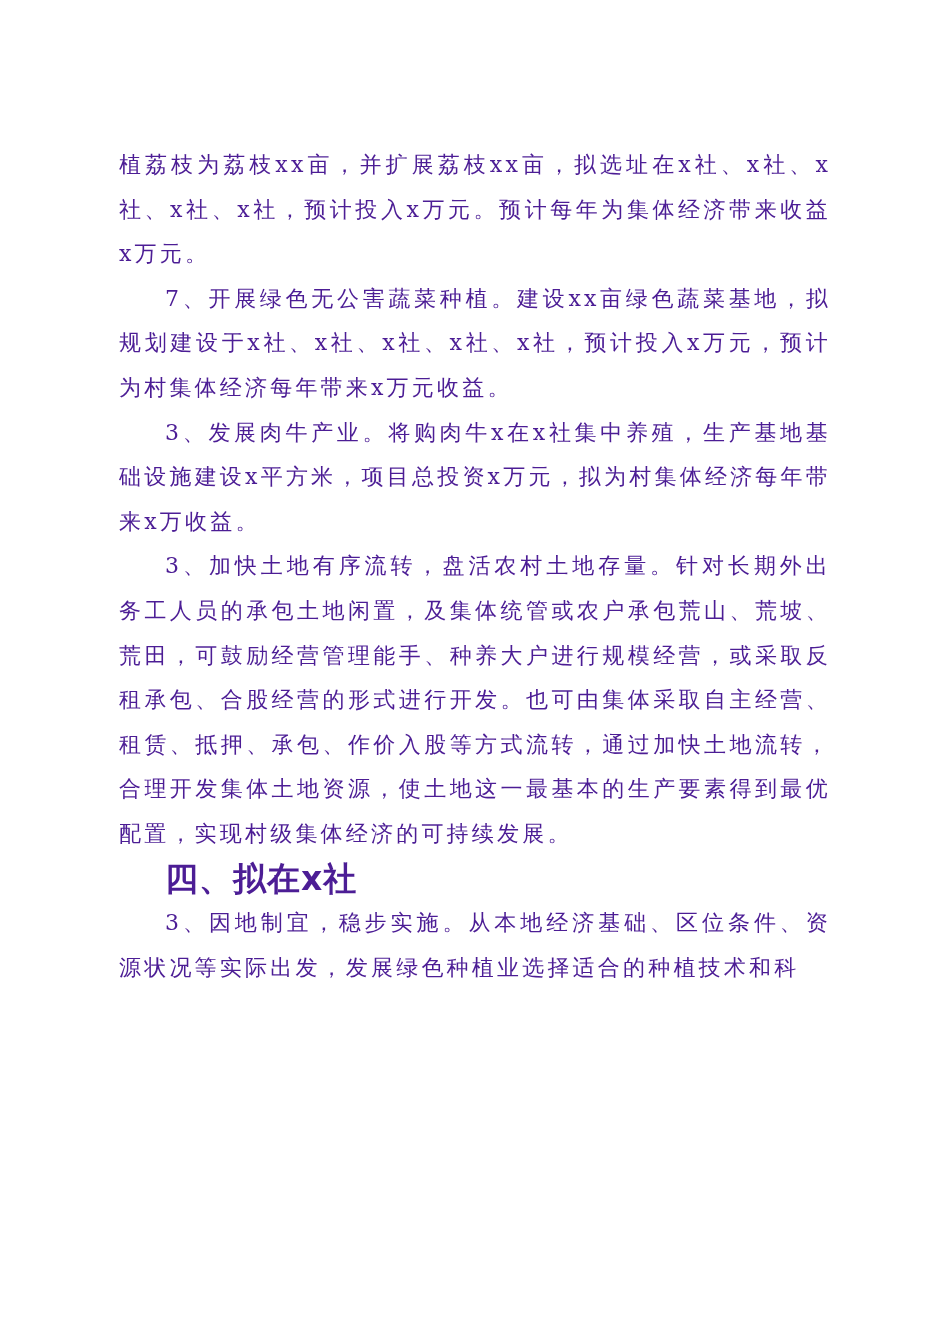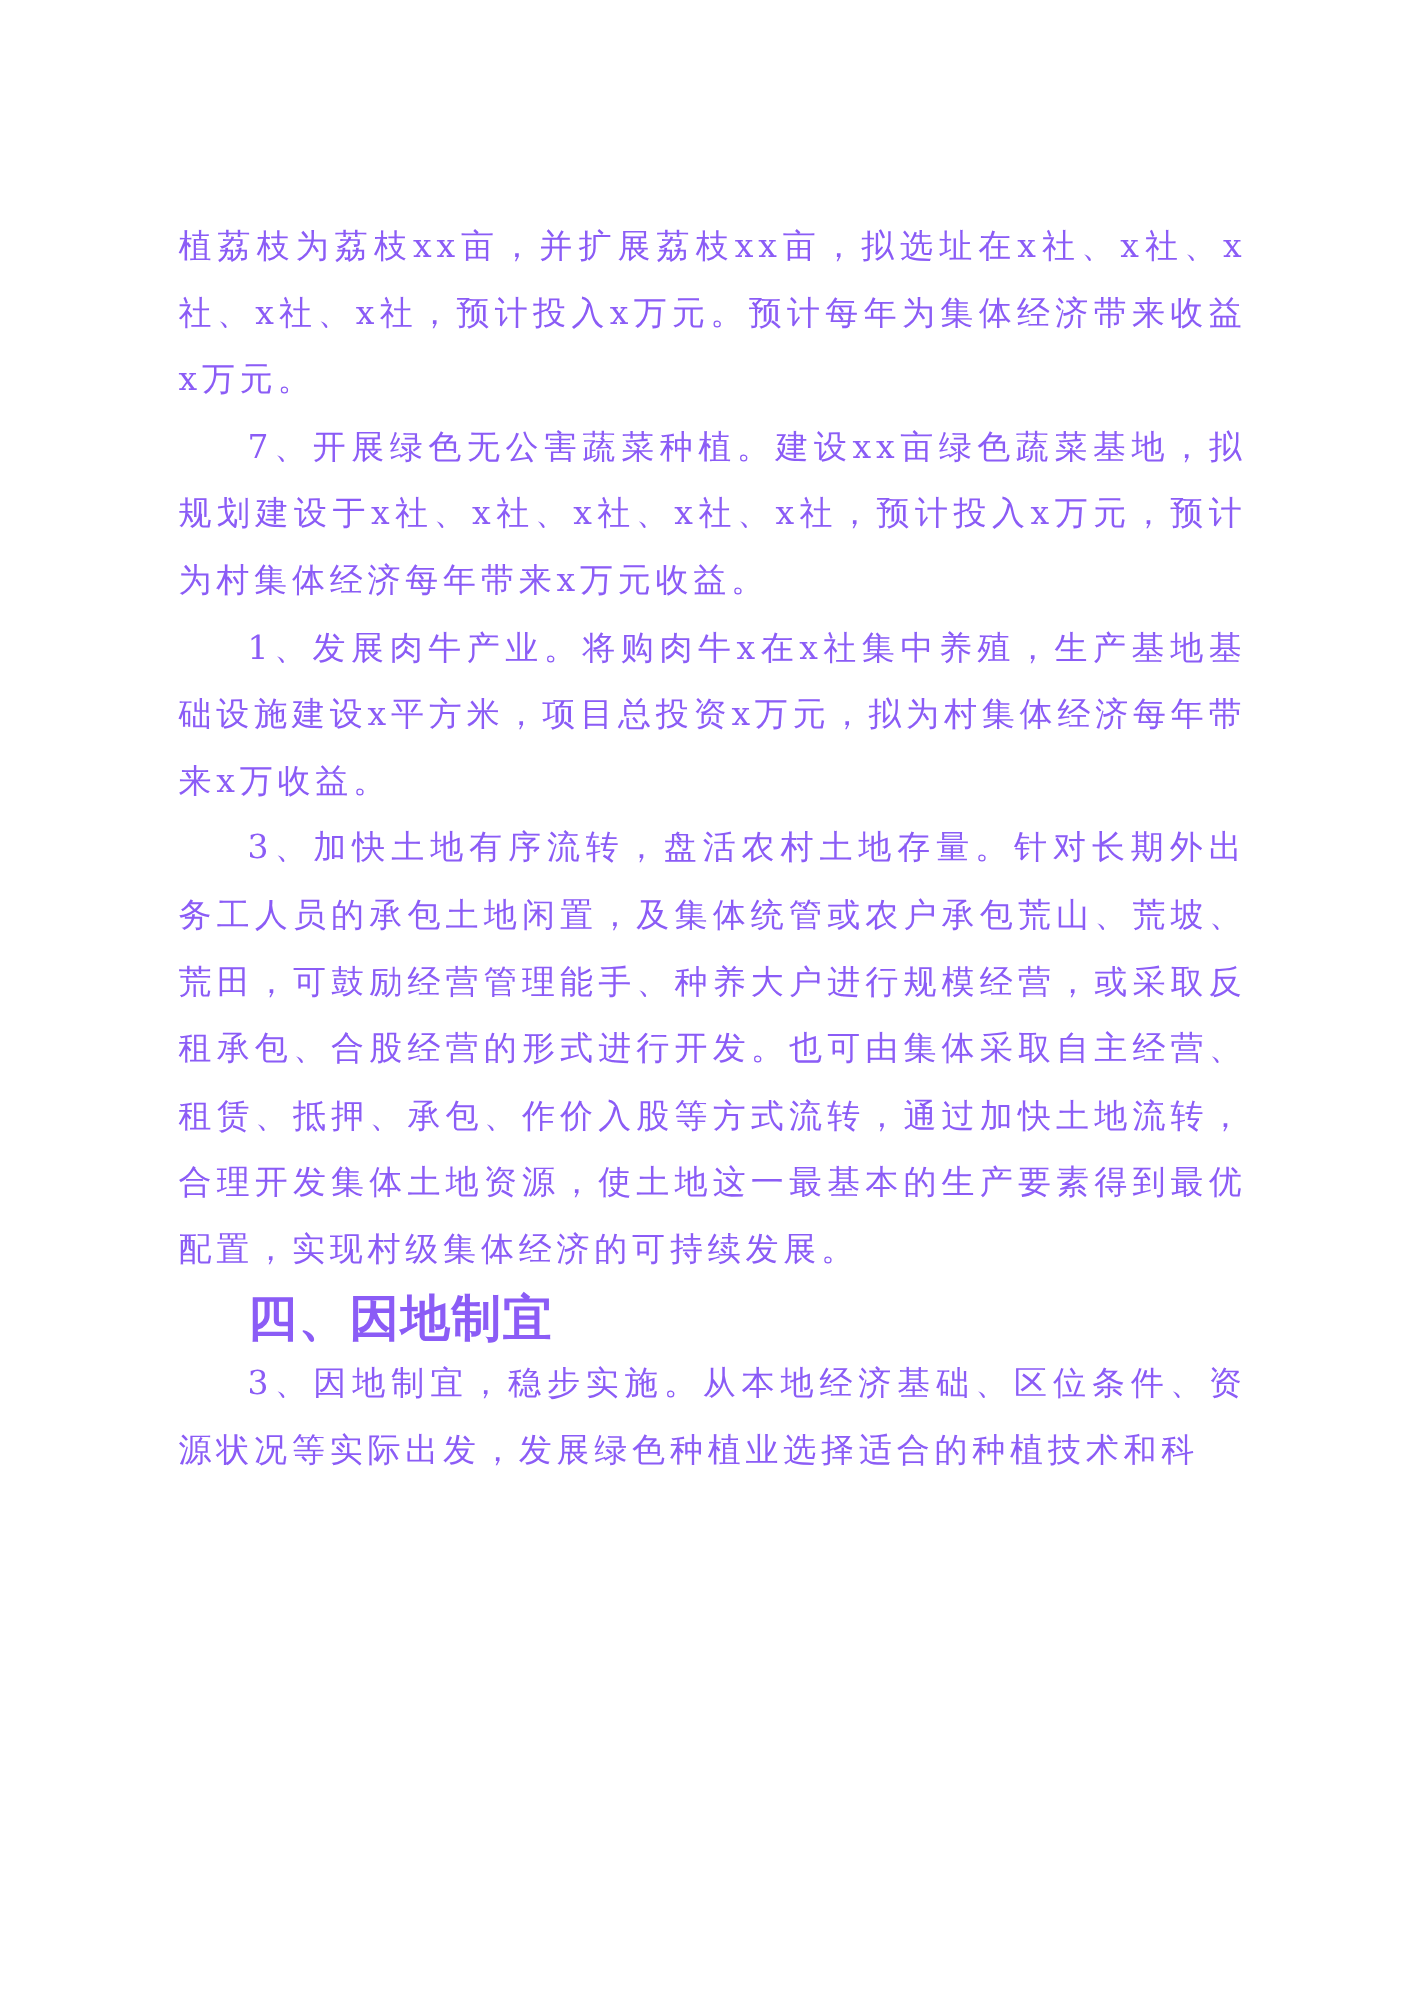--- a/index.html
+++ b/index.html
@@ -3,38 +3,38 @@
   <meta charset="utf-8">
   <style>
     html, body { margin: 0; padding: 0; background: #ffffff; }
     body { width: 950px; height: 1344px; position: relative; overflow: hidden; }
     .page {
       position: absolute;
       left: 119px;
       top: 143px;
       width: 712px;
       font-family: "DejaVu Serif", "Liberation Serif", serif;
-      color: #8b5cf6;
+      color: #4c1d95;
       font-size: 22px;
       line-height: 44.6px;
       letter-spacing: 3.2px;
     }
     .para { margin: 0; text-align: justify; text-align-last: left; }
     .indent { text-indent: 46px; }
     .heading {
       margin: 0;
       text-indent: 46px;
       font-family: "DejaVu Sans", "Liberation Sans", sans-serif;
       font-weight: bold;
       letter-spacing: 1px;
     }
   </style>
 </head>
 <body>
 
 <div class="page">
   <p class="para">植荔枝为荔枝xx亩，并扩展荔枝xx亩，拟选址在x社、x社、x社、x社、x社，预计投入x万元。预计每年为集体经济带来收益x万元。</p>
   <p class="para indent">7、开展绿色无公害蔬菜种植。建设xx亩绿色蔬菜基地，拟规划建设于x社、x社、x社、x社、x社，预计投入x万元，预计为村集体经济每年带来x万元收益。</p>
-  <p class="para indent">1、发展肉牛产业。将购肉牛x在x社集中养殖，生产基地基础设施建设x平方米，项目总投资x万元，拟为村集体经济每年带来x万收益。</p>
+  <p class="para indent">3、发展肉牛产业。将购肉牛x在x社集中养殖，生产基地基础设施建设x平方米，项目总投资x万元，拟为村集体经济每年带来x万收益。</p>
   <p class="para indent">3、加快土地有序流转，盘活农村土地存量。针对长期外出务工人员的承包土地闲置，及集体统管或农户承包荒山、荒坡、荒田，可鼓励经营管理能手、种养大户进行规模经营，或采取反租承包、合股经营的形式进行开发。也可由集体采取自主经营、租赁、抵押、承包、作价入股等方式流转，通过加快土地流转，合理开发集体土地资源，使土地这一最基本的生产要素得到最优配置，实现村级集体经济的可持续发展。</p>
-  <h2 class="heading">四、因地制宜</h2>
+  <h2 class="heading">四、拟在x社</h2>
   <p class="para indent">3、因地制宜，稳步实施。从本地经济基础、区位条件、资源状况等实际出发，发展绿色种植业选择适合的种植技术和科</p>
 </div>
 
 </body></html>

